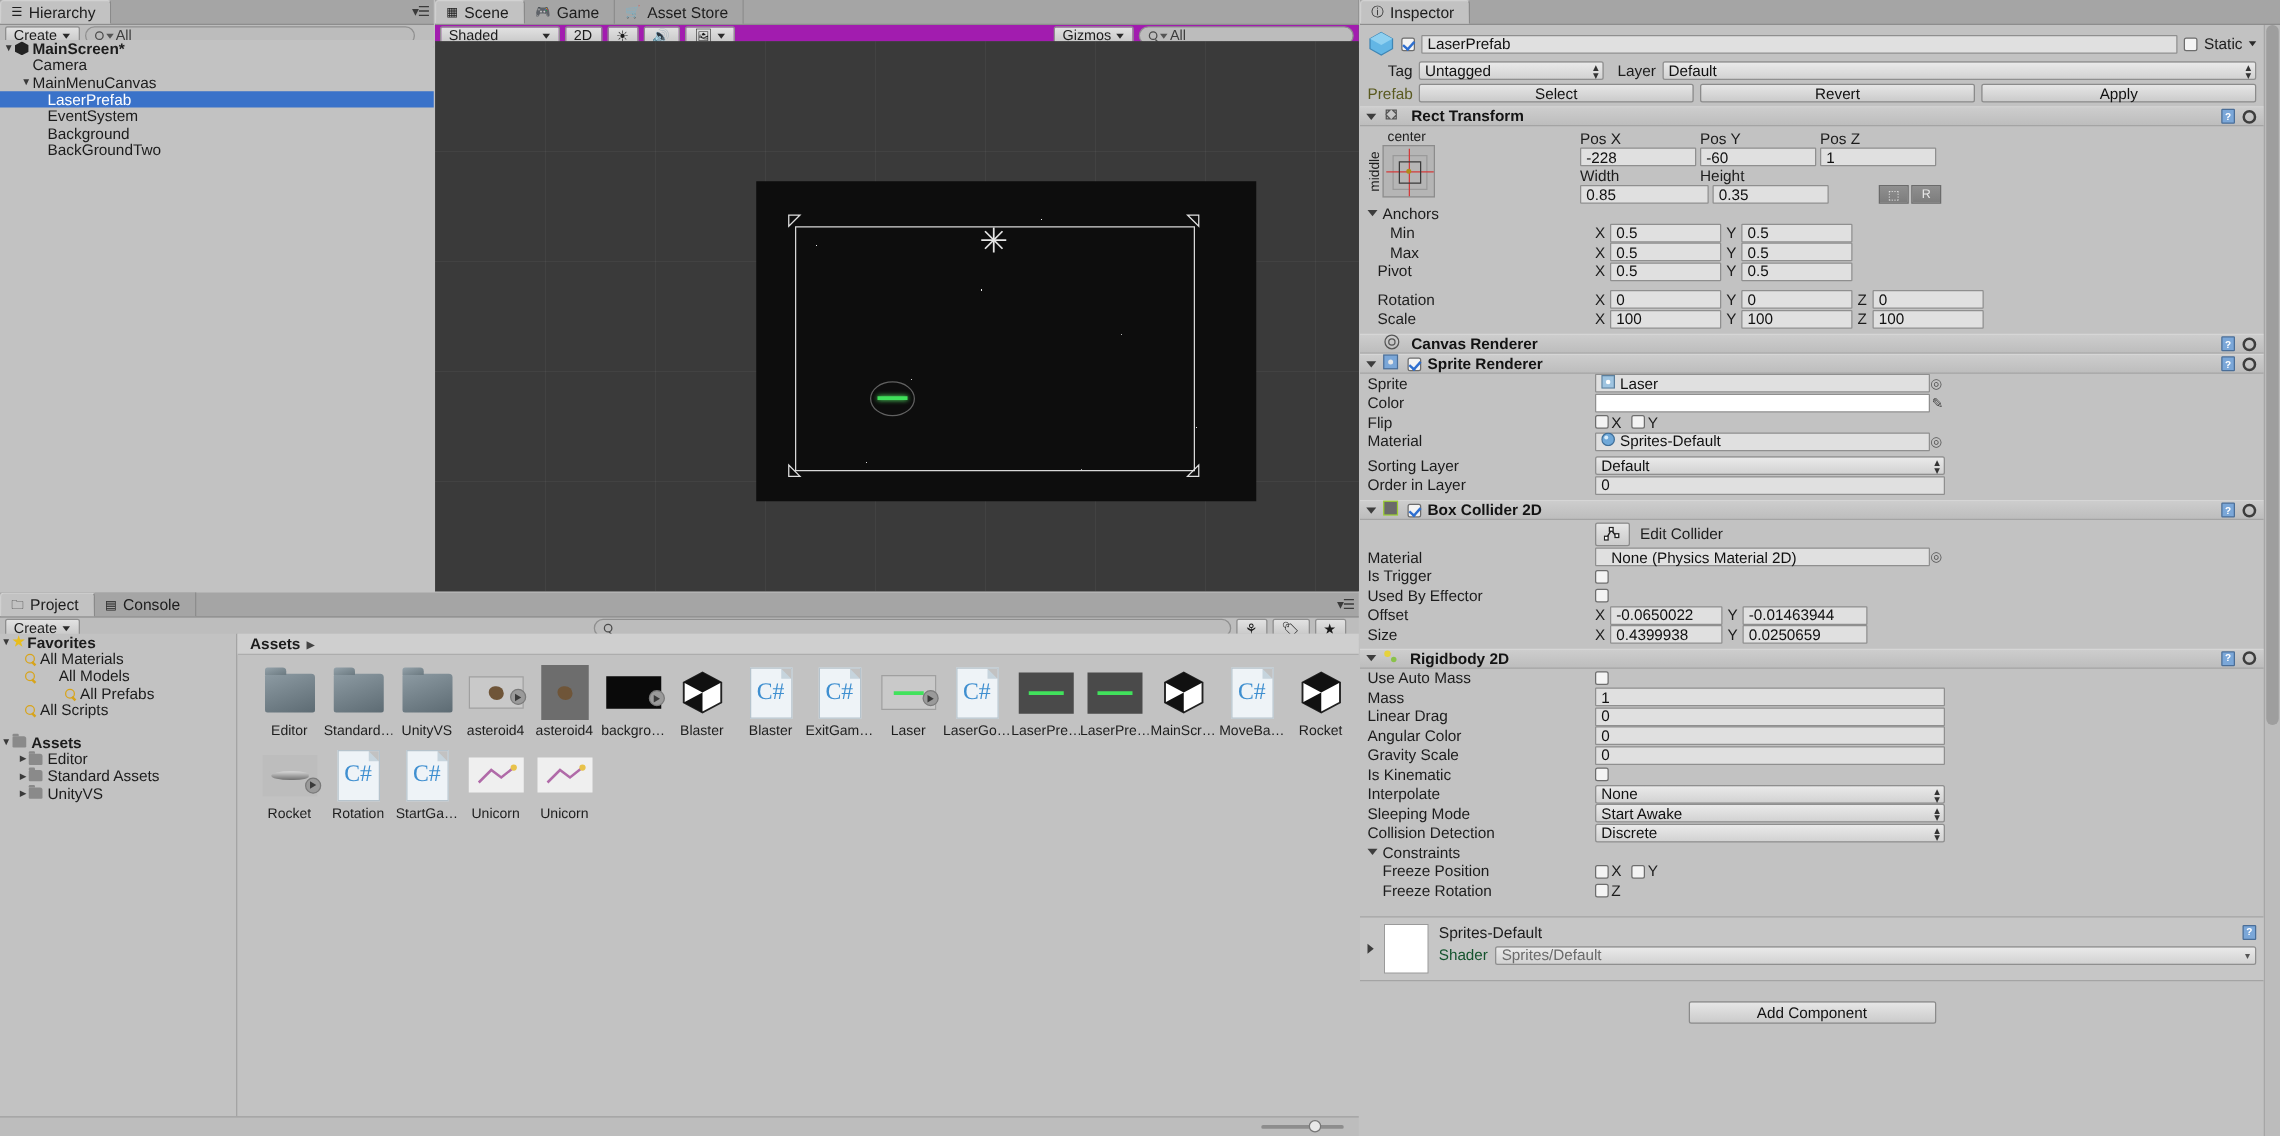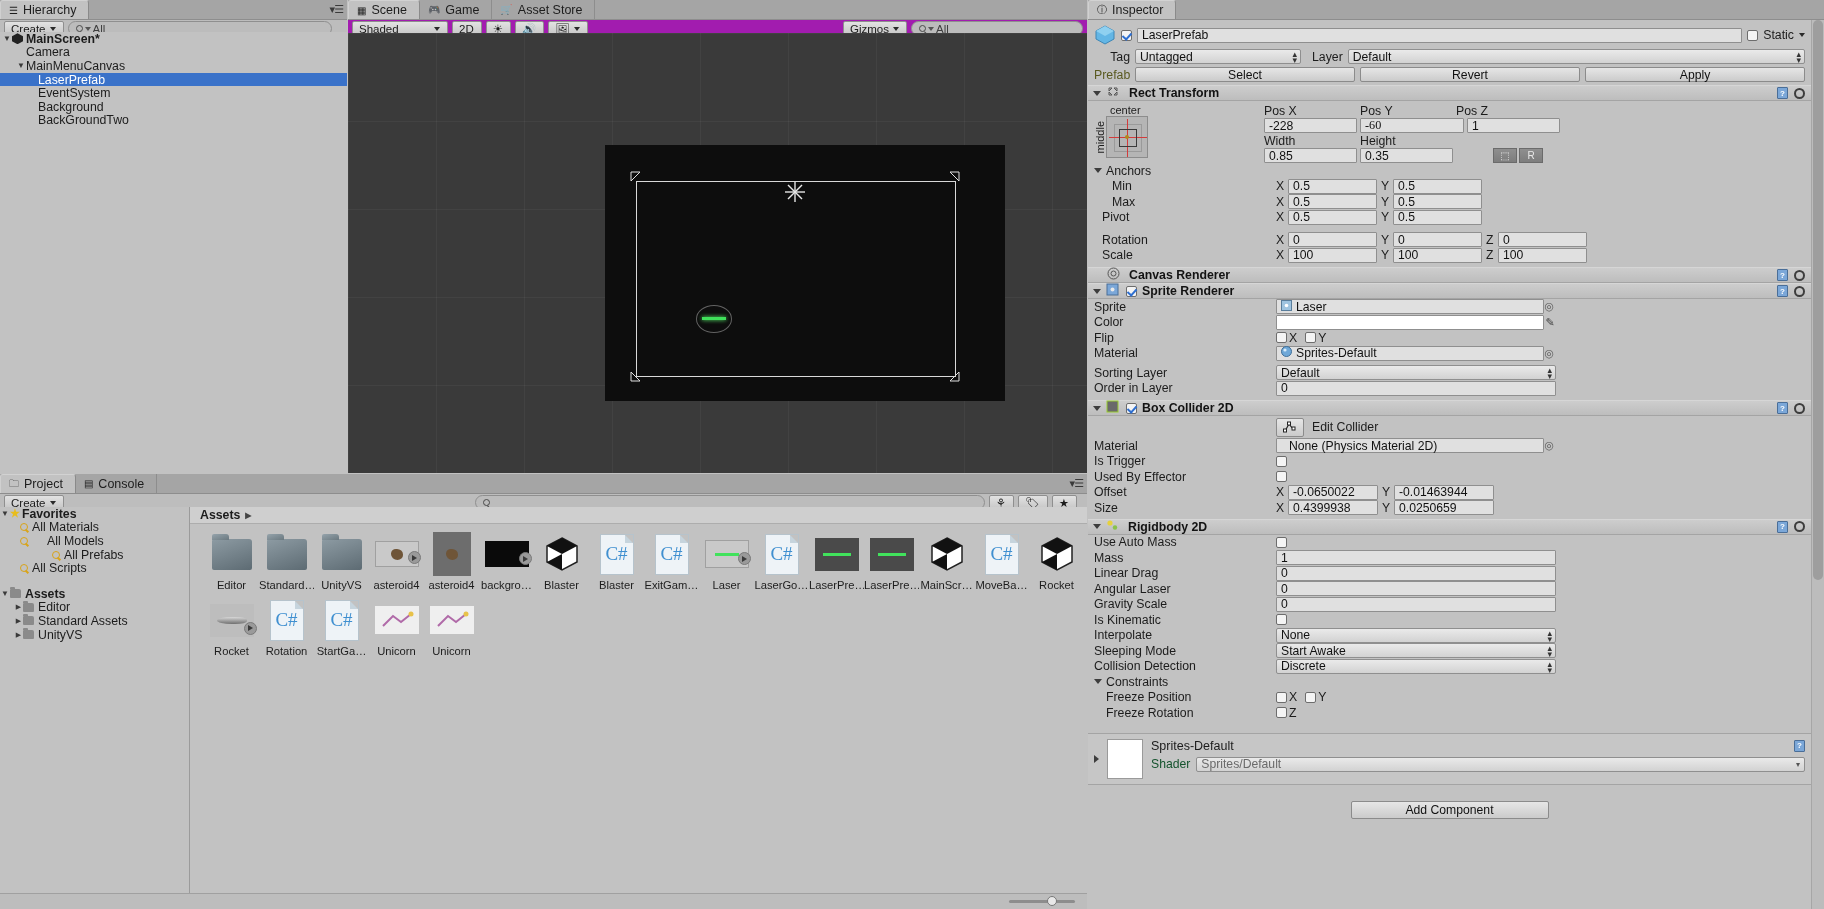--- a/index.html
+++ b/index.html
@@ -655,21 +655,21 @@
           <div class="txtfield" style="flex:1;">
             <span>LaserPrefab</span>
           </div>
           <span class="chk"></span>
           <span class="lbl">Static</span>
           <span class="caretdown"></span>
         </div>
 
         <div class="line">
           <span class="lbl" style="width:36px;text-align:right;">Tag</span>
-          <div class="dropdown" style="width:166px;">
+          <div class="dropdown" style="width:148px;">
             <span>Untagged</span>
             <span class="arr">
                 <i>▴</i>
                 <i>▾</i>
               </span>
           </div>
           <span class="lbl" style="margin-left:6px;">Layer</span>
           <div class="dropdown" style="flex:1;">
             <span>Default</span>
             <span class="arr">
@@ -730,33 +730,33 @@
         <div style="flex:1;padding-left:108px;">
           <div style="display:flex;gap:3px;">
             <span class="lbl" style="width:93px;">Pos X</span>
             <span class="lbl" style="width:93px;">Pos Y</span>
             <span class="lbl" style="width:93px;">Pos Z</span>
           </div>
           <div style="display:flex;gap:3px;margin-bottom:1px;">
             <div class="txtfield" style="width:93px;">
                 <span>-228</span>
               </div>
-            <div class="txtfield" style="width:104px;font-family:Liberation Serif, serif;">
+            <div class="txtfield" style="width:93px;">
                 <span>-60</span>
               </div>
             <div class="txtfield" style="width:93px;">
                 <span>1</span>
               </div>
           </div>
           <div style="display:flex;gap:3px;">
             <span class="lbl" style="width:93px;">Width</span>
             <span class="lbl" style="width:93px;">Height</span>
           </div>
           <div style="display:flex;gap:3px;align-items:center;">
-            <div class="txtfield" style="width:93px;">
+            <div class="txtfield" style="width:103px;">
                 <span>0.85</span>
               </div>
             <div class="txtfield" style="width:93px;">
                 <span>0.35</span>
               </div>
             <div style="width:34px;"></div>
             <div class="blockbtn">⬚</div>
             <div class="blockbtn" style="margin-left:-1px;">
                 <span>R</span>
               </div>
@@ -1052,21 +1052,21 @@
             <span>1</span>
           </div>
       </div>
       <div class="prow2">
         <span class="fieldlabel">Linear Drag</span>
         <div class="txtfield" style="width:280px;">
             <span>0</span>
           </div>
       </div>
       <div class="prow2">
-        <span class="fieldlabel">Angular Laser</span>
+        <span class="fieldlabel">Angular Color</span>
         <div class="txtfield" style="width:280px;">
             <span>0</span>
           </div>
       </div>
       <div class="prow2">
         <span class="fieldlabel">Gravity Scale</span>
         <div class="txtfield" style="width:280px;">
             <span>0</span>
           </div>
       </div>

